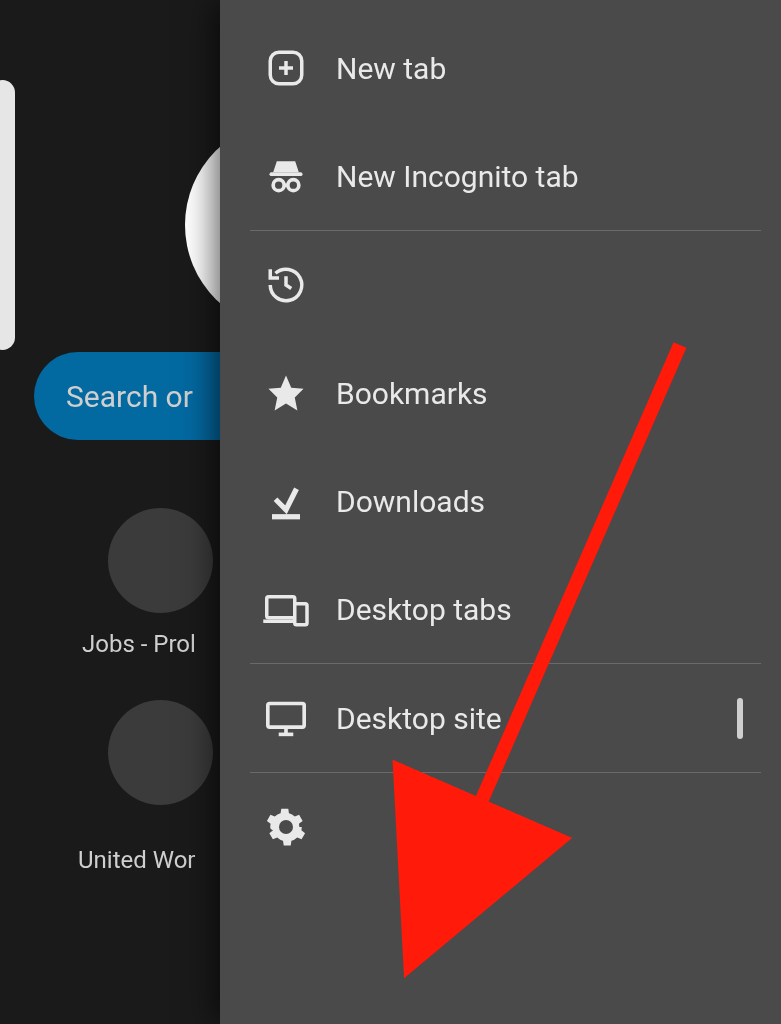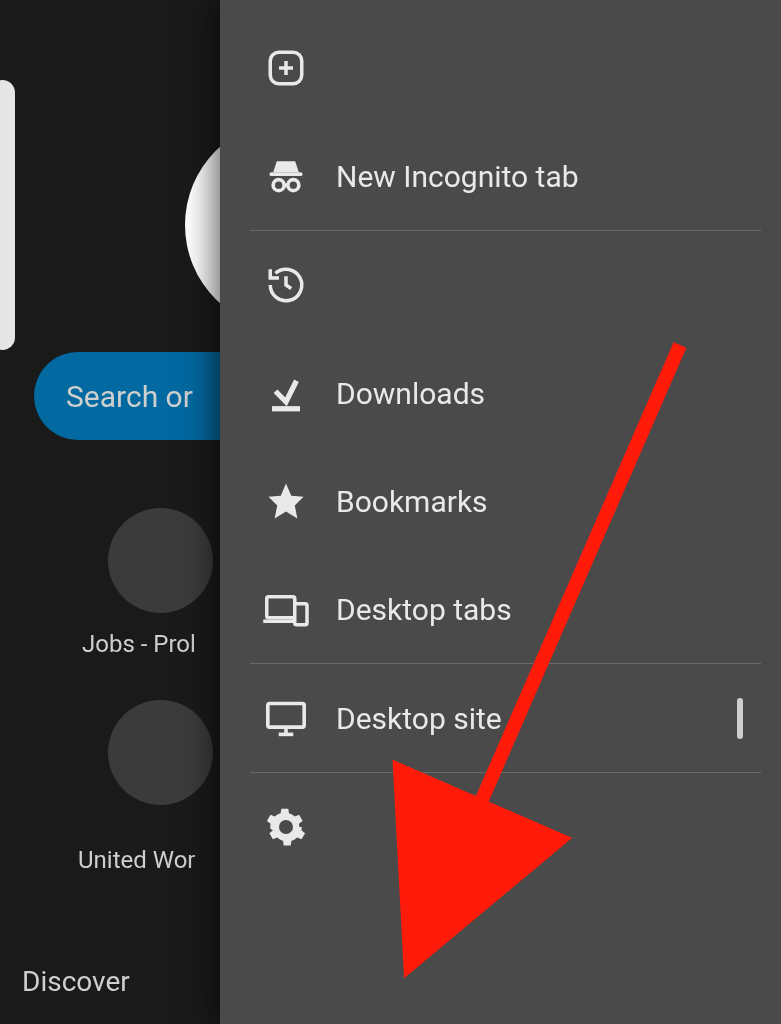--- a/index.html
+++ b/index.html
@@ -137,33 +137,33 @@
   <div class="search-pill">
     <span>Search or </span>
   </div>
 
   <div class="shortcut-tile" style="left:108px;top:508px"></div>
   <div class="shortcut-label" style="left:82px;top:630px">Jobs - Prol</div>
 
   <div class="shortcut-tile" style="left:108px;top:700px"></div>
   <div class="shortcut-label" style="left:78px;top:846px">United Wor</div>
 
-  <div class="discover">Discover</div>
 
   <div class="menu">
     <div style="height:14px"></div>
 
     <div class="menu-item">
       <span class="icon">
         <svg width="42" height="42" viewBox="0 0 24 24" fill="none" stroke="#e9e9e9" stroke-width="2">
           <rect x="3" y="3" width="18" height="18" rx="5"></rect>
           <line x1="12" y1="8" x2="12" y2="16"></line>
           <line x1="8" y1="12" x2="16" y2="12"></line>
         </svg>
       </span>
+      <span class="label">New tab</span>
     </div>
 
     <div class="menu-item">
       <span class="icon">
         <svg width="44" height="44" viewBox="0 0 24 24" fill="#e9e9e9">
           <path d="M5 10 L7 4 L17 4 L19 10 Z"></path>
           <rect x="3" y="10" width="18" height="2" rx="1"></rect>
           <circle cx="8" cy="17" r="3" fill="none" stroke="#e9e9e9" stroke-width="2"></circle>
           <circle cx="16" cy="17" r="3" fill="none" stroke="#e9e9e9" stroke-width="2"></circle>
           <line x1="11" y1="17" x2="13" y2="17" stroke="#e9e9e9" stroke-width="2"></line>
@@ -179,35 +179,35 @@
         <svg width="42" height="42" viewBox="0 0 24 24" fill="none" stroke="#e9e9e9" stroke-width="2">
           <path d="M3 12a9 9 0 1 0 3-6.7"></path>
           <polyline points="3 3 3 8 8 8"></polyline>
           <polyline points="12 7 12 12 15 14"></polyline>
         </svg>
       </span>
     </div>
 
     <div class="menu-item">
       <span class="icon">
+        <svg width="42" height="42" viewBox="0 0 24 24" fill="#e9e9e9">
+          <polygon points="12 2 15 9 22 9.5 17 14.5 18.5 22 12 18 5.5 22 7 14.5 2 9.5 9 9"></polygon>
+        </svg>
+      </span>
+      <span class="label">Bookmarks</span>
+    </div>
+
+    <div class="menu-item">
+      <span class="icon">
         <svg width="42" height="42" viewBox="0 0 24 24" fill="none" stroke="#e9e9e9" stroke-width="3">
           <polyline points="6 11 12 17 18 5"></polyline>
           <line x1="4" y1="21" x2="20" y2="21"></line>
         </svg>
       </span>
       <span class="label">Downloads</span>
-    </div>
-
-    <div class="menu-item">
-      <span class="icon">
-        <svg width="42" height="42" viewBox="0 0 24 24" fill="#e9e9e9">
-          <polygon points="12 2 15 9 22 9.5 17 14.5 18.5 22 12 18 5.5 22 7 14.5 2 9.5 9 9"></polygon>
-        </svg>
-      </span>
-      <span class="label">Bookmarks</span>
     </div>
 
     <div class="menu-item">
       <span class="icon">
         <svg width="46" height="42" viewBox="0 0 26 24" fill="none" stroke="#e9e9e9" stroke-width="2">
           <rect x="2" y="5" width="16" height="12" rx="1"></rect>
           <line x1="0" y1="19" x2="20" y2="19"></line>
           <rect x="18" y="9" width="7" height="12" rx="1" fill="#4a4a4a"></rect>
         </svg>
       </span>

